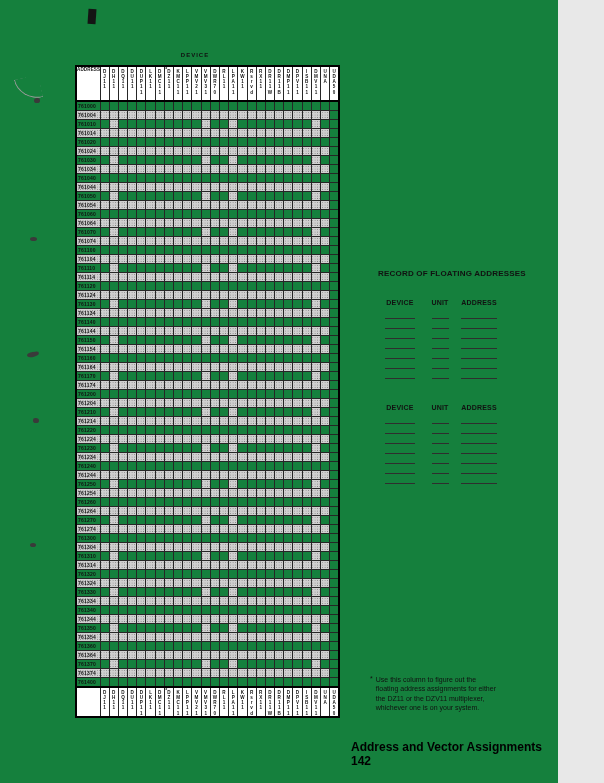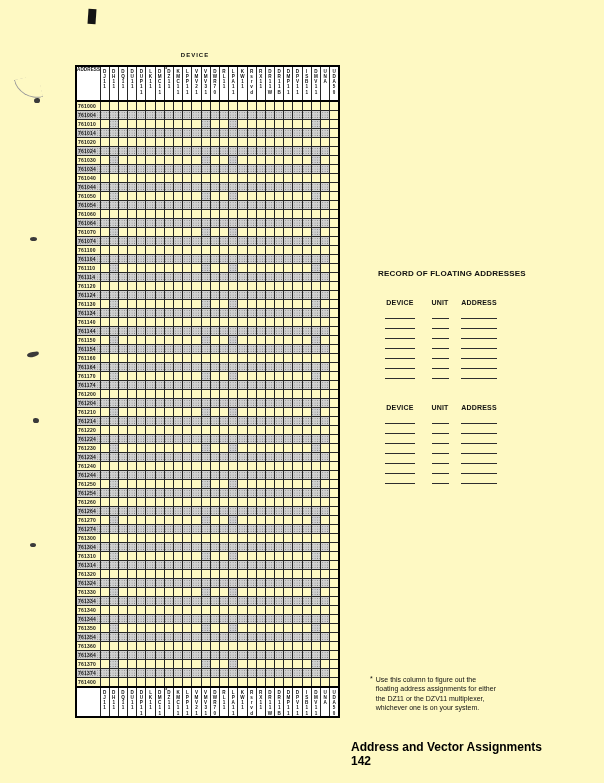--- a/index.html
+++ b/index.html
@@ -1,16 +1,16 @@
 <!DOCTYPE html>
 <html><head>
 <meta charset="utf-8">
 <style>
   html,body{margin:0;padding:0;background:#e8e8e8;}
-  .page{position:relative;width:604px;height:783px;background:#fef9c3;overflow:hidden;
+  .page{position:relative;width:558px;height:783px;background:#15803d;overflow:hidden;
         font-family:"Liberation Sans",sans-serif;color:#111;}
 
   
   .device-label{position:absolute;left:75px;top:52px;width:240px;text-align:center;
         font-size:6px;font-weight:bold;letter-spacing:1px;}
   .fa-table{position:absolute;left:75px;top:65px;width:265px;table-layout:fixed;
         border-collapse:collapse;border:2px solid #000;}
   .fa-table th,.fa-table td{border:1px solid #262626;padding:0;overflow:hidden;}
   .fa-table thead th{height:33px;vertical-align:top;border-bottom:2px solid #000;position:relative;background:#fff;}
   .fa-table tfoot th{height:26px;vertical-align:top;border-top:2px solid #000;position:relative;background:#fff;}

